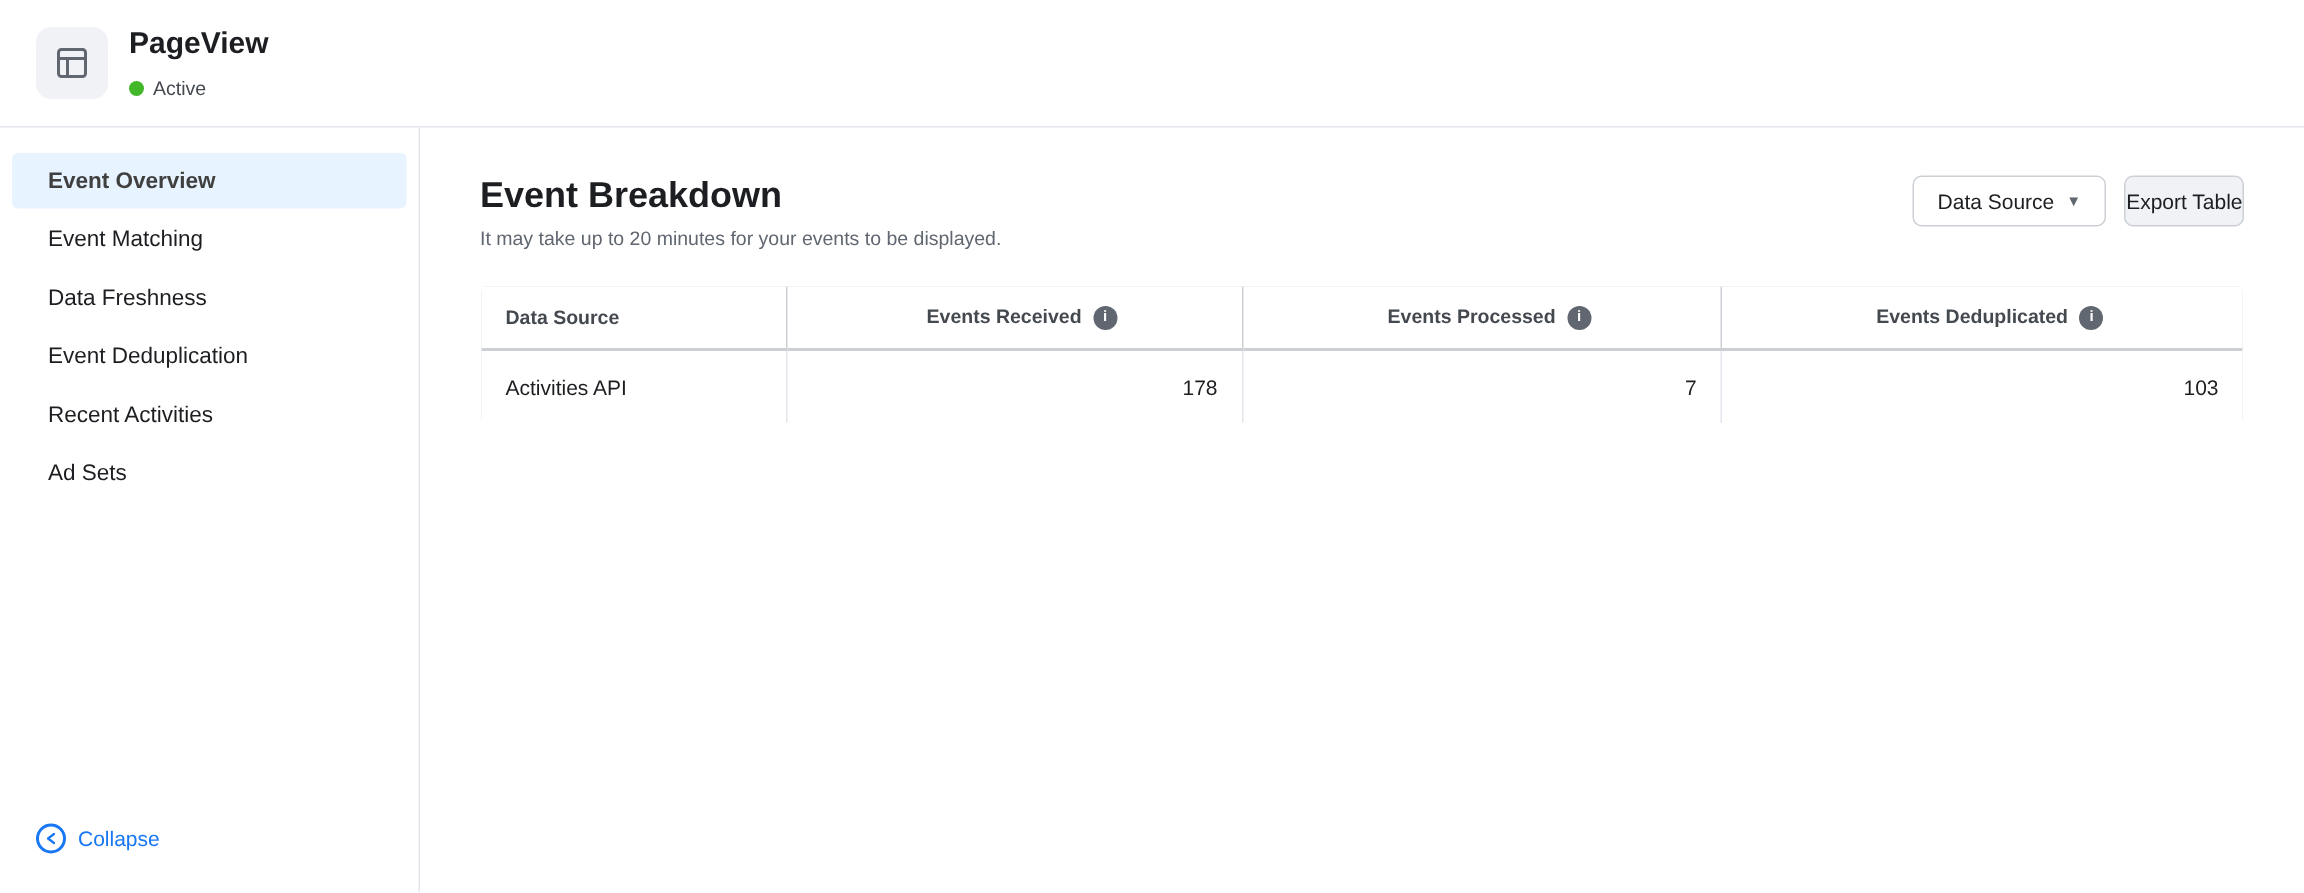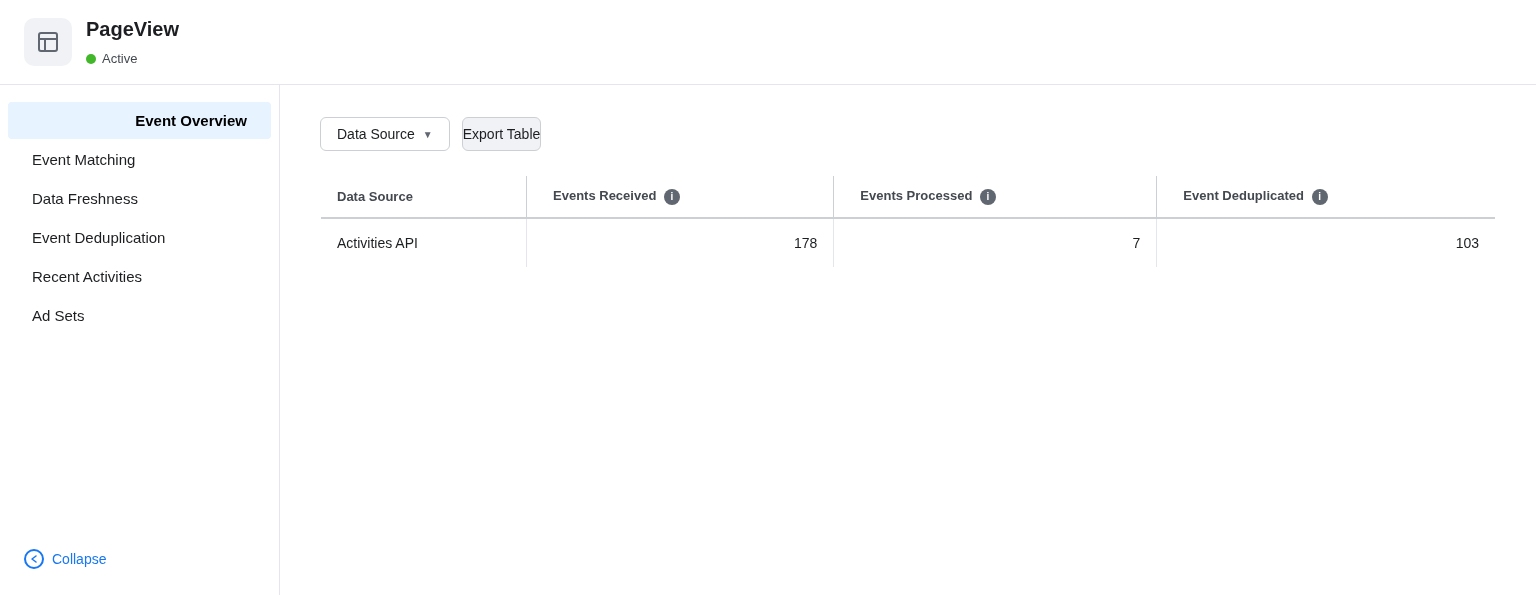--- a/index.html
+++ b/index.html
@@ -88,23 +88,22 @@
     .sidebar-item {
       padding: 10px 24px;
       font-size: 15px;
       color: #1c1e21;
       cursor: pointer;
       border-radius: 4px;
       margin: 1px 8px;
     }
     .sidebar-item.active {
       background: #e7f3ff;
-      color: #000000;
+      color: #404040;
       font-weight: 600;
-      text-align: right;
     }
     .sidebar-collapse {
       padding: 10px 24px;
       display: flex;
       align-items: center;
       gap: 8px;
       color: #1877f2;
       font-size: 14px;
       cursor: pointer;
       font-weight: 500;
@@ -190,21 +189,21 @@
       font-size: 13px;
       font-weight: 600;
       color: #444950;
       border-bottom: 2px solid #ccd0d5;
       border-right: 1px solid #ccd0d5;
     }
     .data-table th:last-child {
       border-right: none;
     }
     .data-table th.right-align {
-      text-align: left;
+      text-align: center;
       padding-left: 26px;
     }
     .data-table td {
       padding: 16px 16px;
       border-bottom: 1px solid #e4e6eb;
       border-right: 1px solid #e4e6eb;
       font-size: 14px;
       color: #1c1e21;
     }
     .data-table td:last-child {
@@ -283,20 +282,24 @@
           <svg width="10" height="10" viewBox="0 0 10 10">
             <polyline points="7,2 3,5 7,8" fill="none" stroke="#1877f2" stroke-width="1.5" stroke-linecap="round" stroke-linejoin="round"></polyline>
           </svg>
         </div>
         <span>Collapse</span>
       </div>
     </div>
 
     <div class="content">
       <div class="content-header">
+        <div class="content-title-block">
+          <div class="content-title">Event Breakdown</div>
+          <div class="content-subtitle">It may take up to 20 minutes for your events to be displayed.</div>
+        </div>
         <div class="content-actions">
           <button class="dropdown-btn">
             <span>Data Source</span>
             <span class="dropdown-arrow">▼</span>
           </button>
           <button class="export-btn">Export Table</button>
         </div>
       </div>
 
       <table class="data-table">
@@ -307,21 +310,21 @@
             </th>
             <th class="right-align">
               <span>Events Received</span>
               <span class="info-icon">i</span>
             </th>
             <th class="right-align">
               <span>Events Processed</span>
               <span class="info-icon">i</span>
             </th>
             <th class="right-align">
-              <span>Event Deduplicated</span>
+              <span>Events Deduplicated</span>
               <span class="info-icon">i</span>
             </th>
           </tr>
         </thead>
         <tbody>
           <tr>
             <td>Activities API</td>
             <td class="right-align">178</td>
             <td class="right-align">7</td>
             <td class="right-align">103</td>

